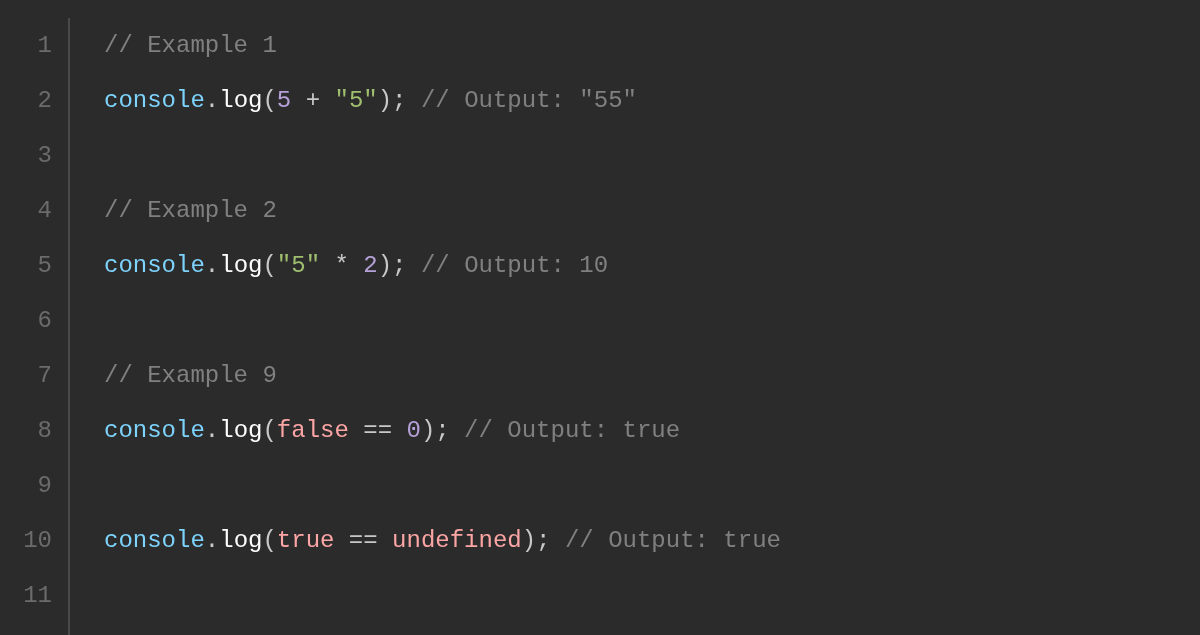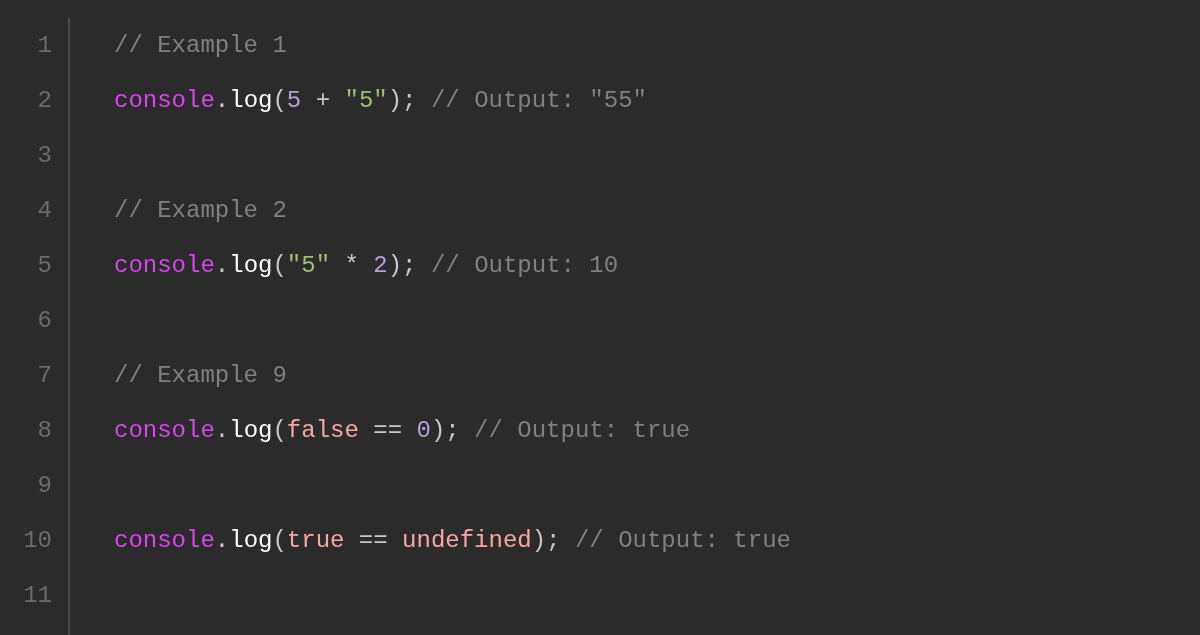--- a/index.html
+++ b/index.html
@@ -25,30 +25,30 @@
       color: #6b6b6b;
       user-select: none;
       flex-shrink: 0;
       border-right: 2px solid #4a4a4a;
     }
     .gutter div {
       height: 55px;
       line-height: 55px;
     }
     .code {
-      padding-left: 44px;
+      padding-left: 34px;
       flex: 1;
     }
     .code div.line {
       height: 55px;
       line-height: 55px;
       white-space: pre;
     }
     .tok-comment { color: #808080; }
-    .tok-identifier { color: #d946ef; }
+    .tok-identifier { color: #7dd3fc; }
     .tok-method { color: #ffffff; }
     .tok-punct { color: #c8c8c8; }
     .tok-number { color: #b5a0d8; }
     .tok-operator { color: #c8c8c8; }
     .tok-literal { color: #fca5a5; }
     .tok-string { color: #9fbf6f; }
   </style>
 </head>
 <body>
 

